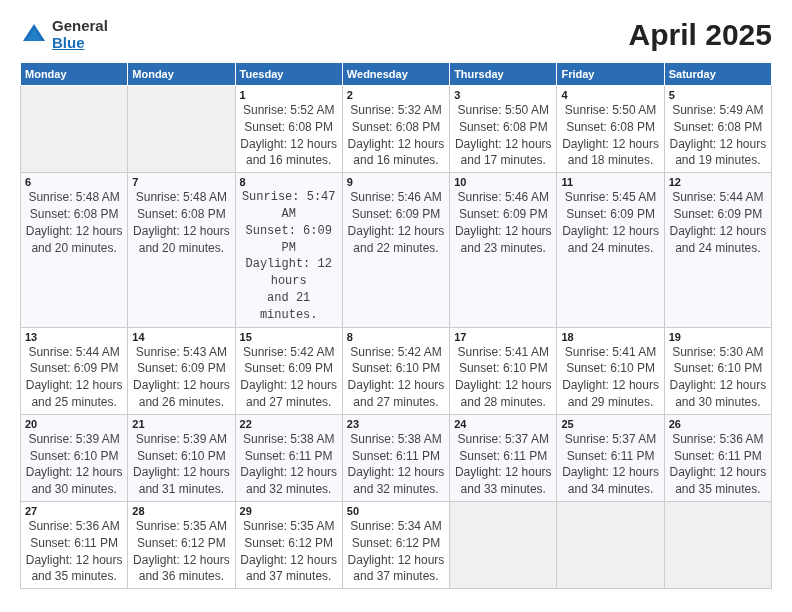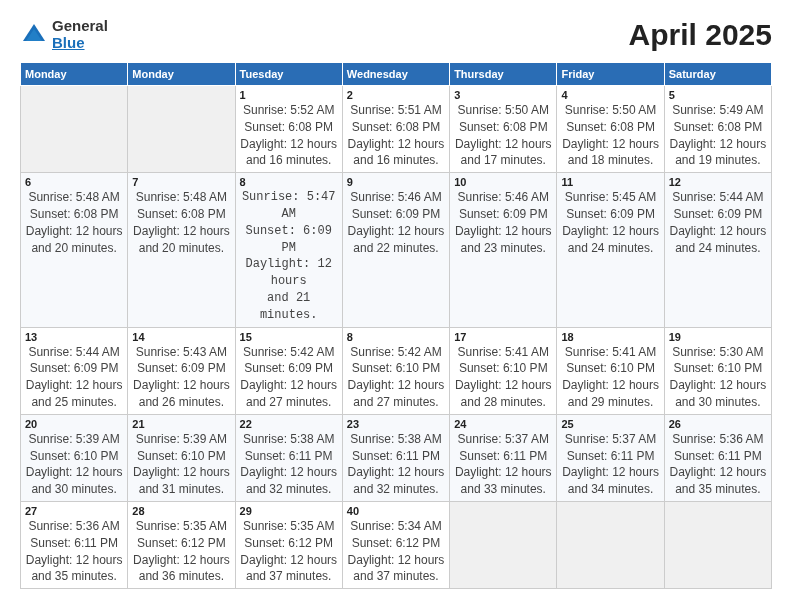--- a/index.html
+++ b/index.html
@@ -142,21 +142,21 @@
           <td class="empty-cell"></td>
           <td>
             <span class="day-num">1</span>
             <div class="day-info" style="white-space: pre-line;">Sunrise: 5:52 AM
 Sunset: 6:08 PM
 Daylight: 12 hours
 and 16 minutes.</div>
           </td>
           <td>
             <span class="day-num">2</span>
-            <div class="day-info" style="white-space: pre-line;">Sunrise: 5:51 AM
+            <div class="day-info" style="white-space: pre-line;">Sunrise: 5:32 AM
 Sunset: 6:08 PM
 Daylight: 12 hours
 and 16 minutes.</div>
           </td>
           <td>
             <span class="day-num">3</span>
             <div class="day-info" style="white-space: pre-line;">Sunrise: 5:50 AM
 Sunset: 6:08 PM
 Daylight: 12 hours
 and 17 minutes.</div>
@@ -345,21 +345,21 @@
 and 36 minutes.</div>
           </td>
           <td>
             <span class="day-num">29</span>
             <div class="day-info" style="white-space: pre-line;">Sunrise: 5:35 AM
 Sunset: 6:12 PM
 Daylight: 12 hours
 and 37 minutes.</div>
           </td>
           <td>
-            <span class="day-num">40</span>
+            <span class="day-num">50</span>
             <div class="day-info" style="white-space: pre-line;">Sunrise: 5:34 AM
 Sunset: 6:12 PM
 Daylight: 12 hours
 and 37 minutes.</div>
           </td>
           <td class="empty-cell"></td>
           <td class="empty-cell"></td>
           <td class="empty-cell"></td>
         </tr>
       </tbody>

